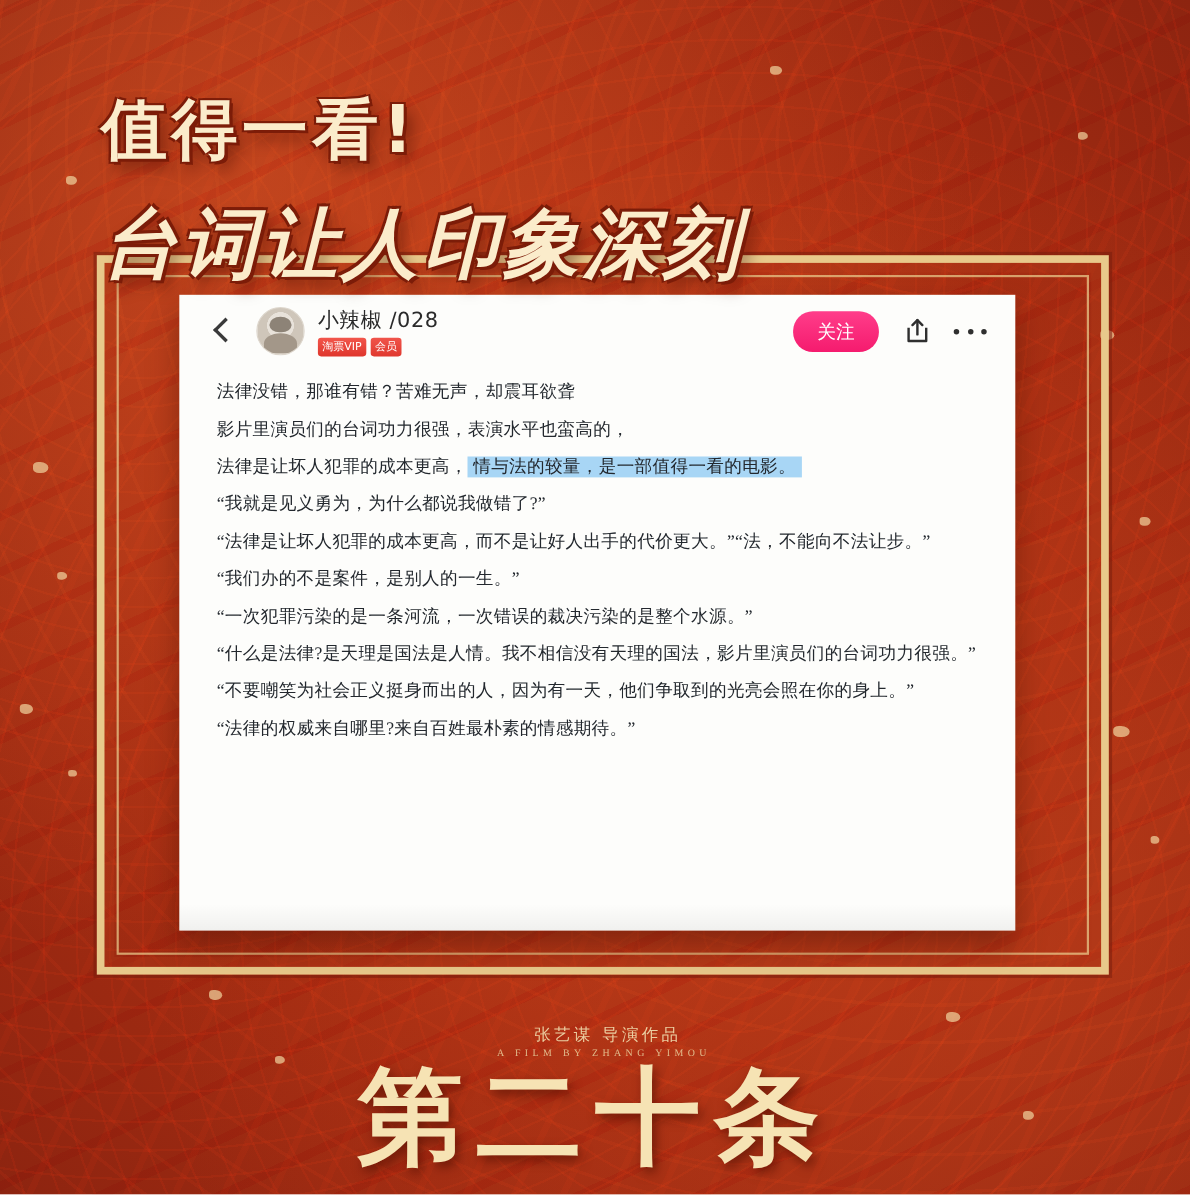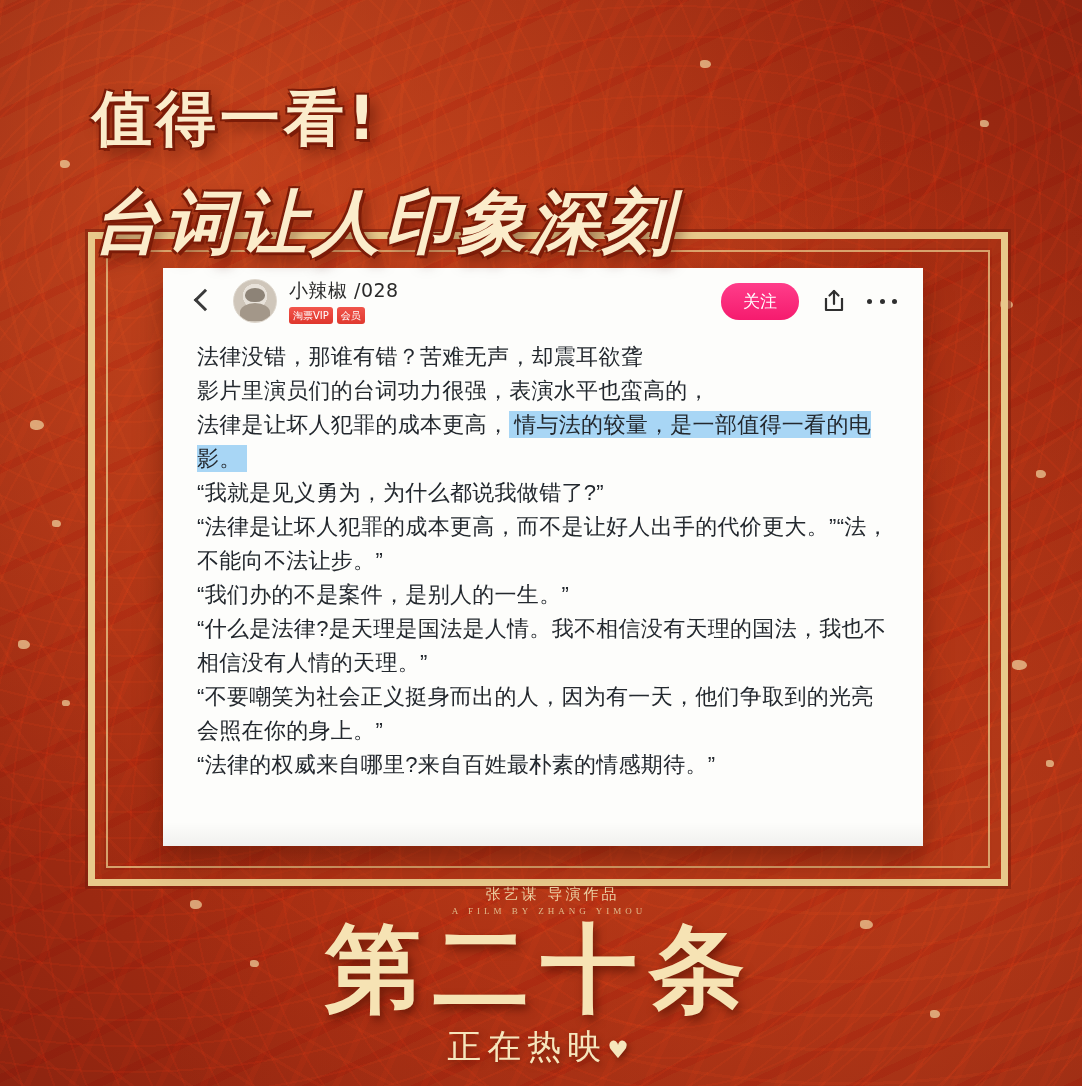--- a/index.html
+++ b/index.html
@@ -202,22 +202,22 @@
     justify-content: space-between;
   }
   .more-icon i {
     width: 5px; height: 5px;
     border-radius: 50%;
     background: #2f2f2f;
     display: block;
   }
   .content {
     padding: 6px 34px 0 34px;
-    font-family: Liberation Sans, sans-serif;
-    font-size: 22px;
+    font-family: Liberation Serif, serif;
+    font-size: 16px;
     line-height: 34px;
     color: #23282e;
     letter-spacing: 0.3px;
   }
   .content p { margin: 0; }
   .hl {
     background: #a8d6f5;
     padding: 1px 5px;
   }
   
@@ -325,25 +325,25 @@
       </div>
     </div>
 
     <div class="content">
       <p>法律没错，那谁有错？苦难无声，却震耳欲聋</p>
       <p>影片里演员们的台词功力很强，表演水平也蛮高的，</p>
       <p><span>法律是让坏人犯罪的成本更高，</span><span class="hl">情与法的较量，是一部值得一看的电影。</span></p>
       <p>“我就是见义勇为，为什么都说我做错了?”</p>
       <p>“法律是让坏人犯罪的成本更高，而不是让好人出手的代价更大。”“法，不能向不法让步。”</p>
       <p>“我们办的不是案件，是别人的一生。”</p>
-      <p>“什么是法律?是天理是国法是人情。我不相信没有天理的国法，我也不相信没有人情的天理。”</p>
+      <p>“一次犯罪污染的是一条河流，一次错误的裁决污染的是整个水源。”</p>
+      <p>“什么是法律?是天理是国法是人情。我不相信没有天理的国法，影片里演员们的台词功力很强。”</p>
       <p>“不要嘲笑为社会正义挺身而出的人，因为有一天，他们争取到的光亮会照在你的身上。”</p>
       <p>“法律的权威来自哪里?来自百姓最朴素的情感期待。”</p>
     </div>
   </div>
 
   <div class="logo-wrap">
     <div class="director">张艺谋 导演作品</div>
     <div class="director-en">A FILM BY ZHANG YIMOU</div>
     <div class="movie-title">第二十条</div>
-    <div class="showing"><span>正在热映</span><span class="heart">♥</span></div>
   </div>
 </div>
 
 </body></html>

